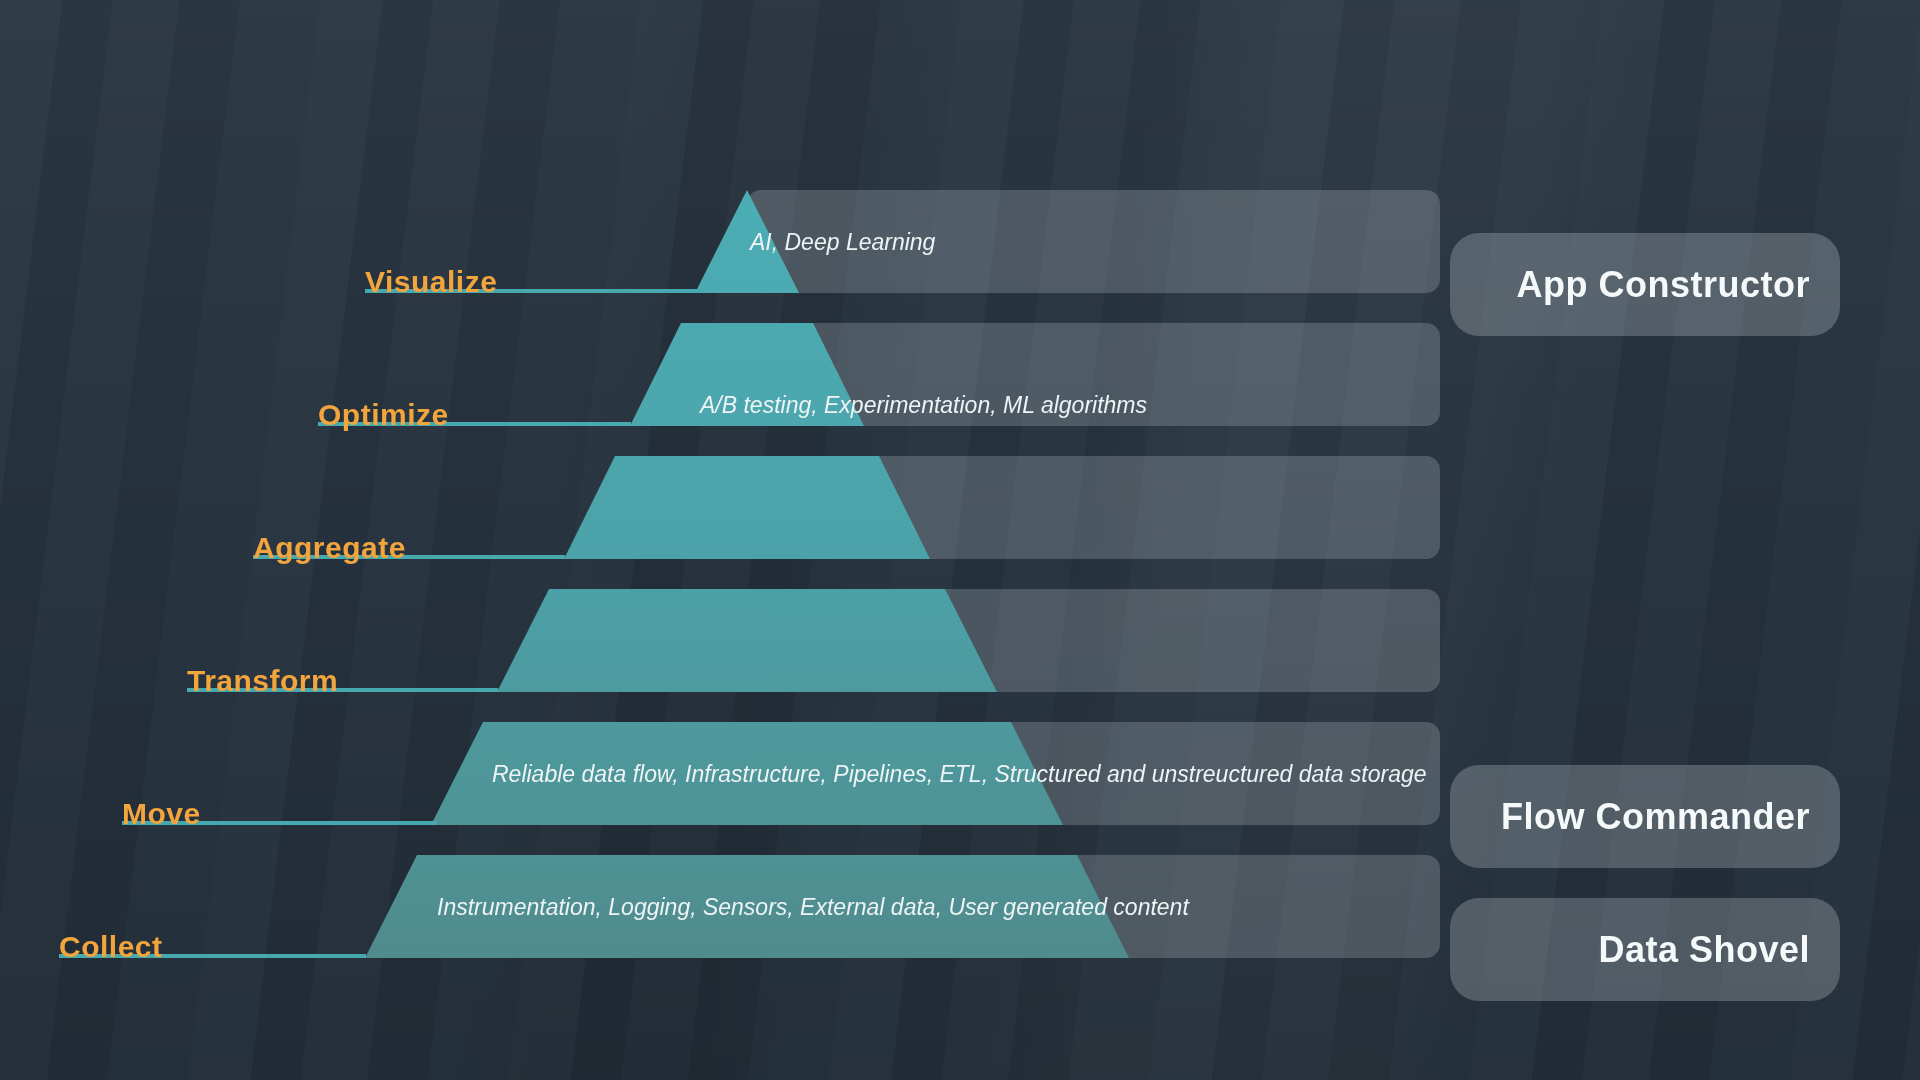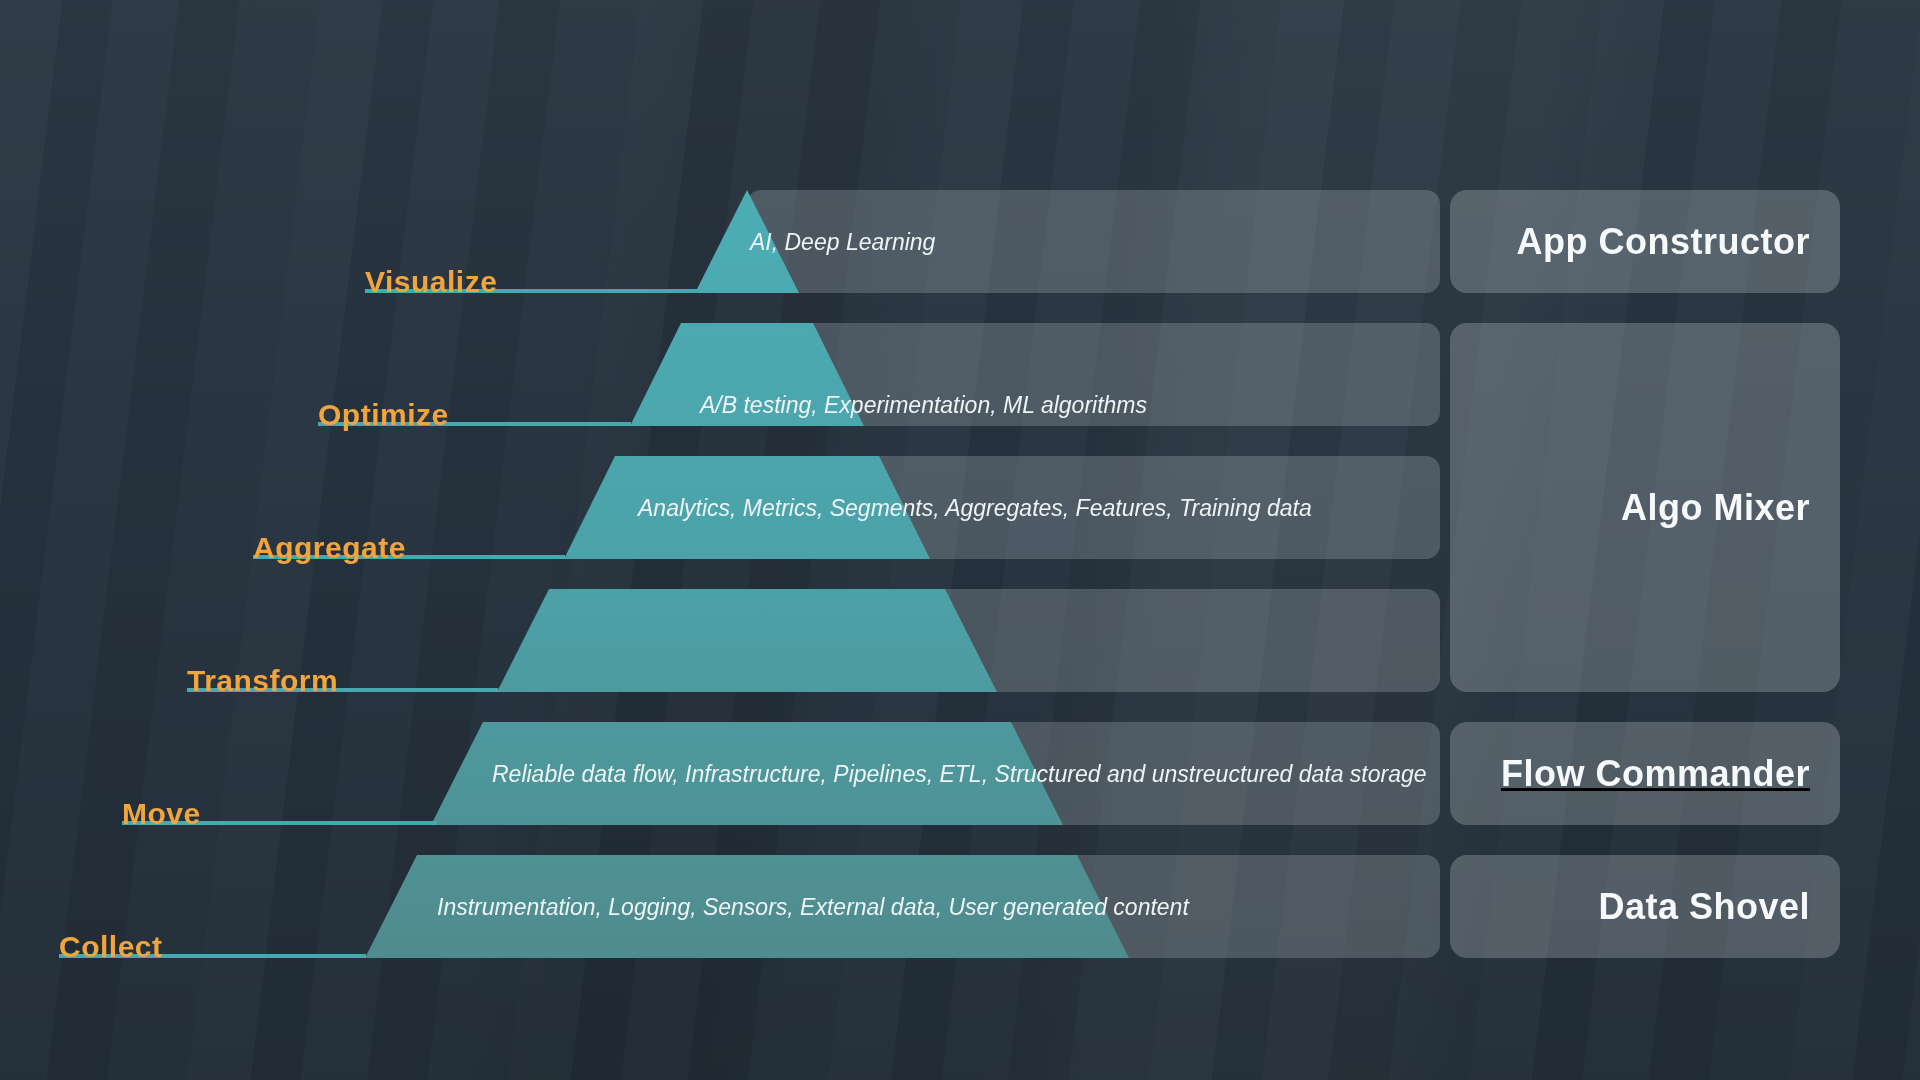--- a/index.html
+++ b/index.html
@@ -33,31 +33,32 @@
   .b2 { left: 620px; width: 820px;  top: 456px; }
   .b3 { left: 554px; width: 886px;  top: 589px; }
   .b4 { left: 488px; width: 952px;  top: 722px; }
   .b5 { left: 421px; width: 1019px; top: 855px; }
 
   
   .panel {
     position: absolute;
     left: 1450px;
     width: 390px;
-    border-radius: 17px;
+    border-radius: 29px;
     background: rgba(232,243,248,0.23);
     display: flex;
     align-items: center;
     justify-content: flex-end;
     box-sizing: border-box;
     padding-right: 30px;
+    margin-top: 43px;
   }
   .p0 { top: 190px; height: 103px; }
   .p1 { top: 323px; height: 369px; }
-  .p2 { top: 722px; height: 103px; text-decoration: underline; }
+  .p2 { top: 722px; height: 103px; }
   .p3 { top: 855px; height: 103px; padding-left: 32px; }
   .tool-label {
     color: var(--panel-text, #f6f9fa);
     font-size: 36px;
     font-weight: bold;
     letter-spacing: 0.5px;
     white-space: nowrap;
   }
 
   
@@ -119,23 +120,20 @@
   <div class="band b0"></div>
   <div class="band b1"></div>
   <div class="band b2"></div>
   <div class="band b3"></div>
   <div class="band b4"></div>
   <div class="band b5"></div>
 
   <div class="panel p0">
     <span class="tool-label">App Constructor</span>
   </div>
-  <div class="panel p1">
-    <span class="tool-label">Algo Mixer</span>
-  </div>
   <div class="panel p2">
     <span class="tool-label">Flow Commander</span>
   </div>
   <div class="panel p3">
     <span class="tool-label">Data Shovel</span>
   </div>
 
   <svg class="pyramid-svg" width="1920" height="1080" viewBox="0 0 1920 1080">
     <defs>
       <linearGradient id="tealGrad" gradientUnits="userSpaceOnUse" x1="0" y1="190" x2="0" y2="958">
@@ -161,17 +159,16 @@
 
   <div class="lvl-label l0">Visualize</div>
   <div class="lvl-label l1">Optimize</div>
   <div class="lvl-label l2">Aggregate</div>
   <div class="lvl-label l3">Transform</div>
   <div class="lvl-label l4">Move</div>
   <div class="lvl-label l5">Collect</div>
 
   <div class="desc d0">AI, Deep Learning</div>
   <div class="desc d1">A/B testing, Experimentation, ML algorithms</div>
-  <div class="desc d2">Analytics, Metrics, Segments, Aggregates, Features, Training data</div>
   <div class="desc d4">Reliable data flow, Infrastructure, Pipelines, ETL, Structured and unstreuctured data storage</div>
   <div class="desc d5">Instrumentation, Logging, Sensors, External data, User generated content</div>
 
 </div>
 
 </body></html>

